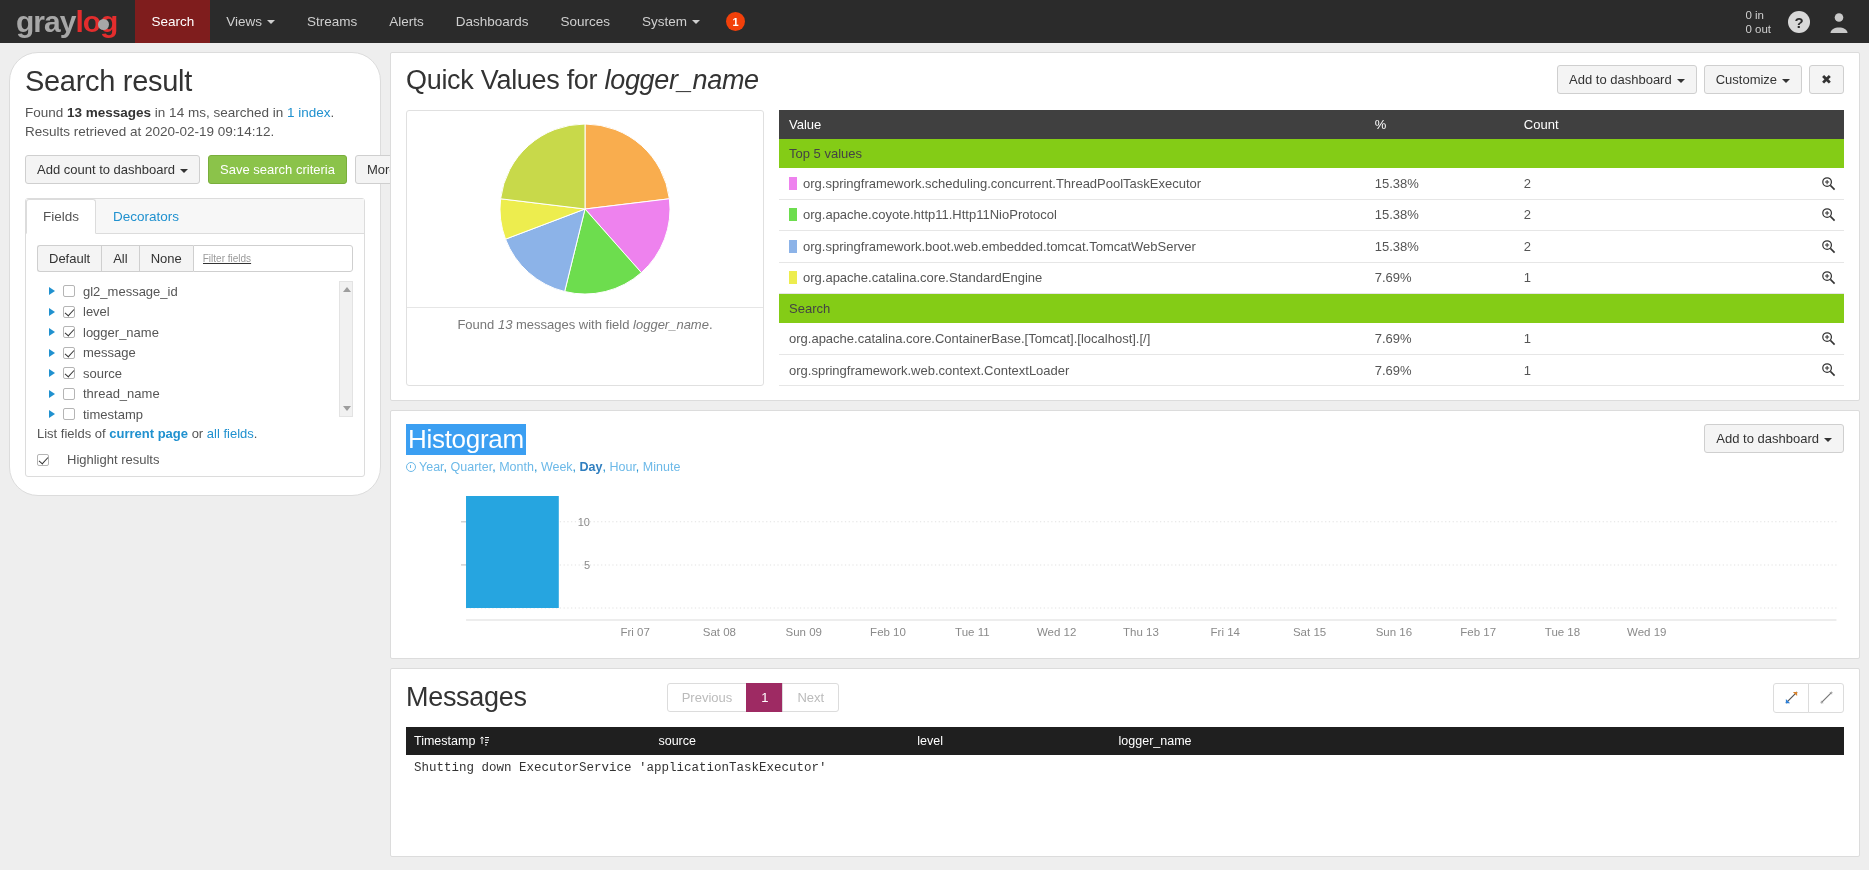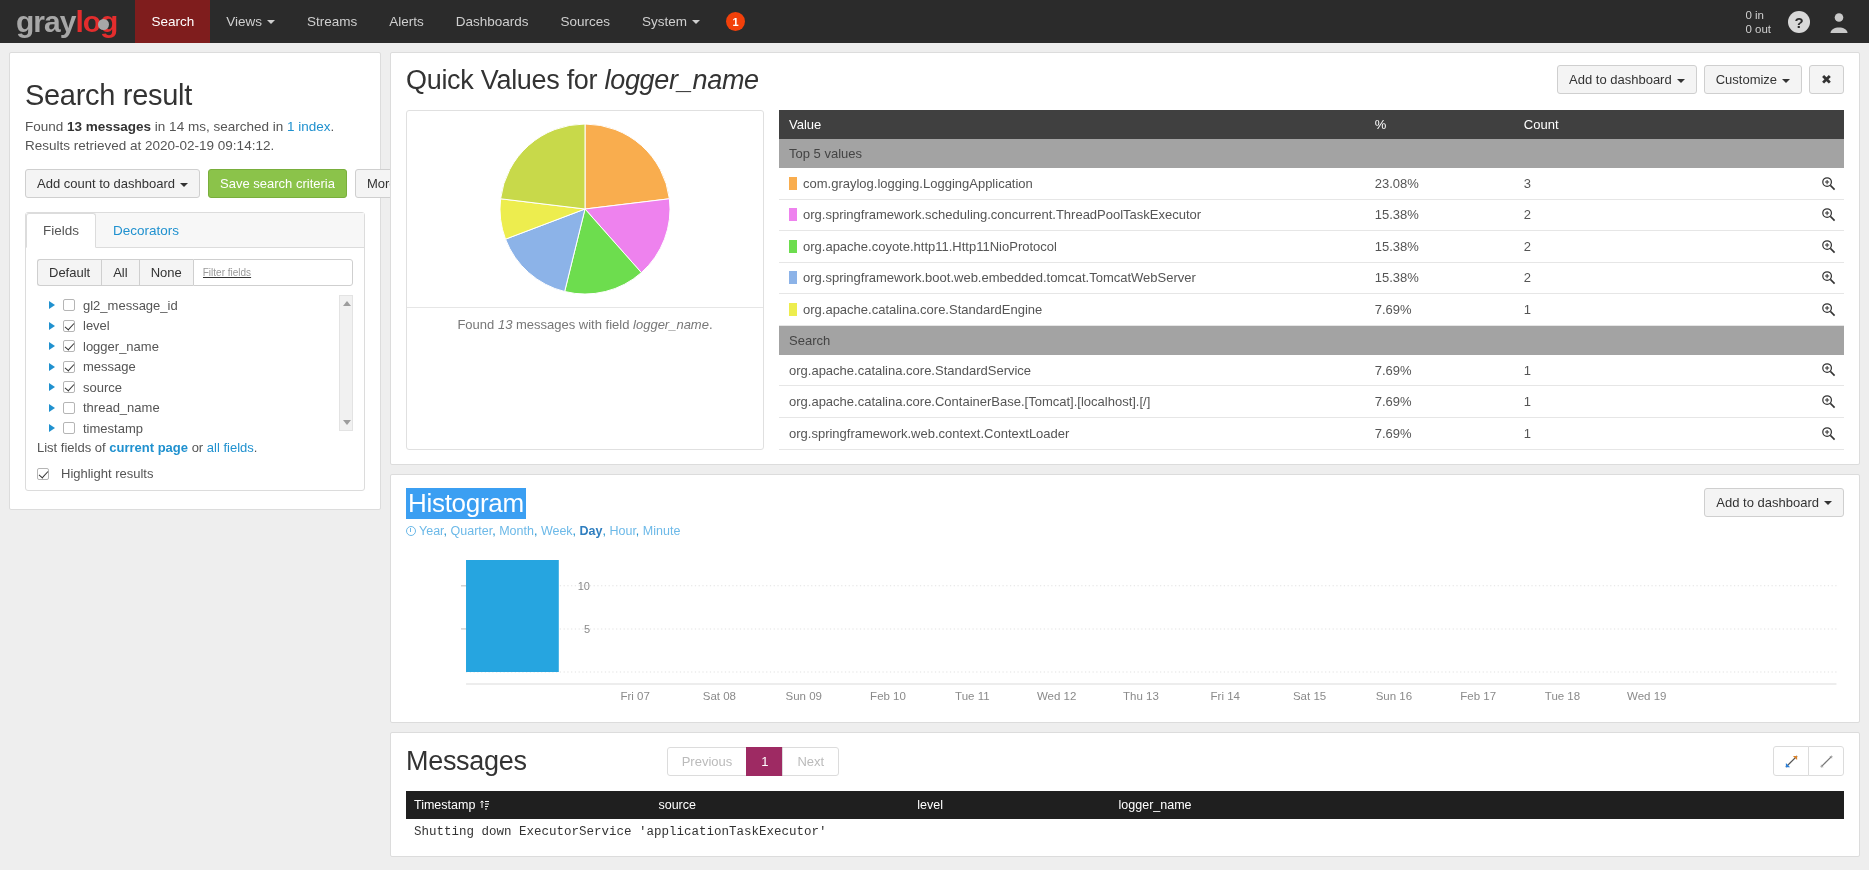--- a/index.html
+++ b/index.html
@@ -90,21 +90,21 @@
   .left-col { width: 372px; flex: 0 0 372px; }
   .right-col { flex: 1 1 auto; display: flex; flex-direction: column; gap: 9px; min-width: 0; }
 
   .panel {
     background: #fff;
     border: 1px solid #dcdcdc;
     border-radius: 2px;
   }
 
   
-  .search-panel { padding: 26px 15px 18px 15px; }
+  .search-panel { padding: 12px 15px 18px 15px; border-radius: 29px; }
   h1.search-title {
     font-size: 29px;
     font-weight: normal;
     margin: 0 0 5px 0;
     color: #333;
     letter-spacing: -0.3px;
   }
   .result-line { font-size: 13.5px; color: #555; line-height: 19px; }
   .result-line b { color: #333; }
   .result-line a { color: #2091cf; text-decoration: none; }
@@ -232,21 +232,21 @@
   .sb-dn { bottom: 5px; border-top: 5px solid #9d9d9d; }
   .list-fields {
     margin-top: 9px;
     font-size: 13px;
     color: #555;
   }
   .list-fields a { color: #2091cf; text-decoration: none; }
   .list-fields a.bold { font-weight: bold; }
   .highlight-row {
     margin-top: 11px;
-    display: flex; align-items: center; gap: 12px;
+    display: flex; align-items: center; gap: 18px;
     font-size: 13px; color: #555;
   }
 
   
   .qv-panel { padding: 12px 15px 14px 15px; position: relative; }
   .qv-head { display: flex; align-items: flex-start; }
   h2.qv-title {
     font-size: 27px;
     font-weight: normal;
     margin: 0;
@@ -285,21 +285,21 @@
   table.qvt td {
     font-size: 13px;
     color: #555;
     padding: 7px 10px;
     border-bottom: 1px solid #e6e6e6;
     overflow: hidden;
     white-space: nowrap;
     text-overflow: ellipsis;
   }
   tr.group td {
-    background: #a3a3a3;
+    background: #84cc16;
     color: #444;
     border-bottom: none;
   }
   .swatch {
     display: inline-block;
     width: 8px; height: 13px;
     vertical-align: -2px;
     margin-right: 6px;
   }
   .mag-cell { text-align: right; padding-right: 8px !important; }
@@ -591,30 +591,20 @@
               <tr>
                 <th>Value</th>
                 <th>%</th>
                 <th>Count</th>
                 <th></th>
               </tr>
             </thead>
             <tbody id="qv-body-rows">
                 <tr class="group">
                   <td colspan="4">Top 5 values</td>
-                </tr>
-                <tr>
-                  <td title="com.graylog.logging.LoggingApplication"><span class="swatch" style="background: rgb(249, 173, 78);"></span>com.graylog.logging.LoggingApplication</td>
-                  <td>23.08%</td>
-                  <td>3</td>
-                  <td class="mag-cell"><span class="mag"><svg width="15" height="15" viewBox="0 0 16 16">
-                        <circle cx="6.5" cy="6.5" r="4.6" fill="none" stroke="#333" stroke-width="1.3"></circle>
-                        <path d="M10 10 L14.5 14.5" stroke="#333" stroke-width="1.7"></path>
-                        <path d="M6.5 4.3 v4.4 M4.3 6.5 h4.4" stroke="#333" stroke-width="1.1"></path>
-                      </svg></span></td>
                 </tr>
                 <tr>
                   <td title="org.springframework.scheduling.concurrent.ThreadPoolTaskExecutor"><span class="swatch" style="background: rgb(238, 130, 238);"></span>org.springframework.scheduling.concurrent.ThreadPoolTaskExecutor</td>
                   <td>15.38%</td>
                   <td>2</td>
                   <td class="mag-cell"><span class="mag"><svg width="15" height="15" viewBox="0 0 16 16">
                         <circle cx="6.5" cy="6.5" r="4.6" fill="none" stroke="#333" stroke-width="1.3"></circle>
                         <path d="M10 10 L14.5 14.5" stroke="#333" stroke-width="1.7"></path>
                         <path d="M6.5 4.3 v4.4 M4.3 6.5 h4.4" stroke="#333" stroke-width="1.1"></path>
                       </svg></span></td>
@@ -646,30 +636,20 @@
                   <td class="mag-cell"><span class="mag"><svg width="15" height="15" viewBox="0 0 16 16">
                         <circle cx="6.5" cy="6.5" r="4.6" fill="none" stroke="#333" stroke-width="1.3"></circle>
                         <path d="M10 10 L14.5 14.5" stroke="#333" stroke-width="1.7"></path>
                         <path d="M6.5 4.3 v4.4 M4.3 6.5 h4.4" stroke="#333" stroke-width="1.1"></path>
                       </svg></span></td>
                 </tr>
                 <tr class="group">
                   <td colspan="4">Search</td>
                 </tr>
                 <tr>
-                  <td title="org.apache.catalina.core.StandardService">org.apache.catalina.core.StandardService</td>
-                  <td>7.69%</td>
-                  <td>1</td>
-                  <td class="mag-cell"><span class="mag"><svg width="15" height="15" viewBox="0 0 16 16">
-                        <circle cx="6.5" cy="6.5" r="4.6" fill="none" stroke="#333" stroke-width="1.3"></circle>
-                        <path d="M10 10 L14.5 14.5" stroke="#333" stroke-width="1.7"></path>
-                        <path d="M6.5 4.3 v4.4 M4.3 6.5 h4.4" stroke="#333" stroke-width="1.1"></path>
-                      </svg></span></td>
-                </tr>
-                <tr>
                   <td title="org.apache.catalina.core.ContainerBase.[Tomcat].[localhost].[/]">org.apache.catalina.core.ContainerBase.[Tomcat].[localhost].[/]</td>
                   <td>7.69%</td>
                   <td>1</td>
                   <td class="mag-cell"><span class="mag"><svg width="15" height="15" viewBox="0 0 16 16">
                         <circle cx="6.5" cy="6.5" r="4.6" fill="none" stroke="#333" stroke-width="1.3"></circle>
                         <path d="M10 10 L14.5 14.5" stroke="#333" stroke-width="1.7"></path>
                         <path d="M6.5 4.3 v4.4 M4.3 6.5 h4.4" stroke="#333" stroke-width="1.1"></path>
                       </svg></span></td>
                 </tr>
                 <tr>

